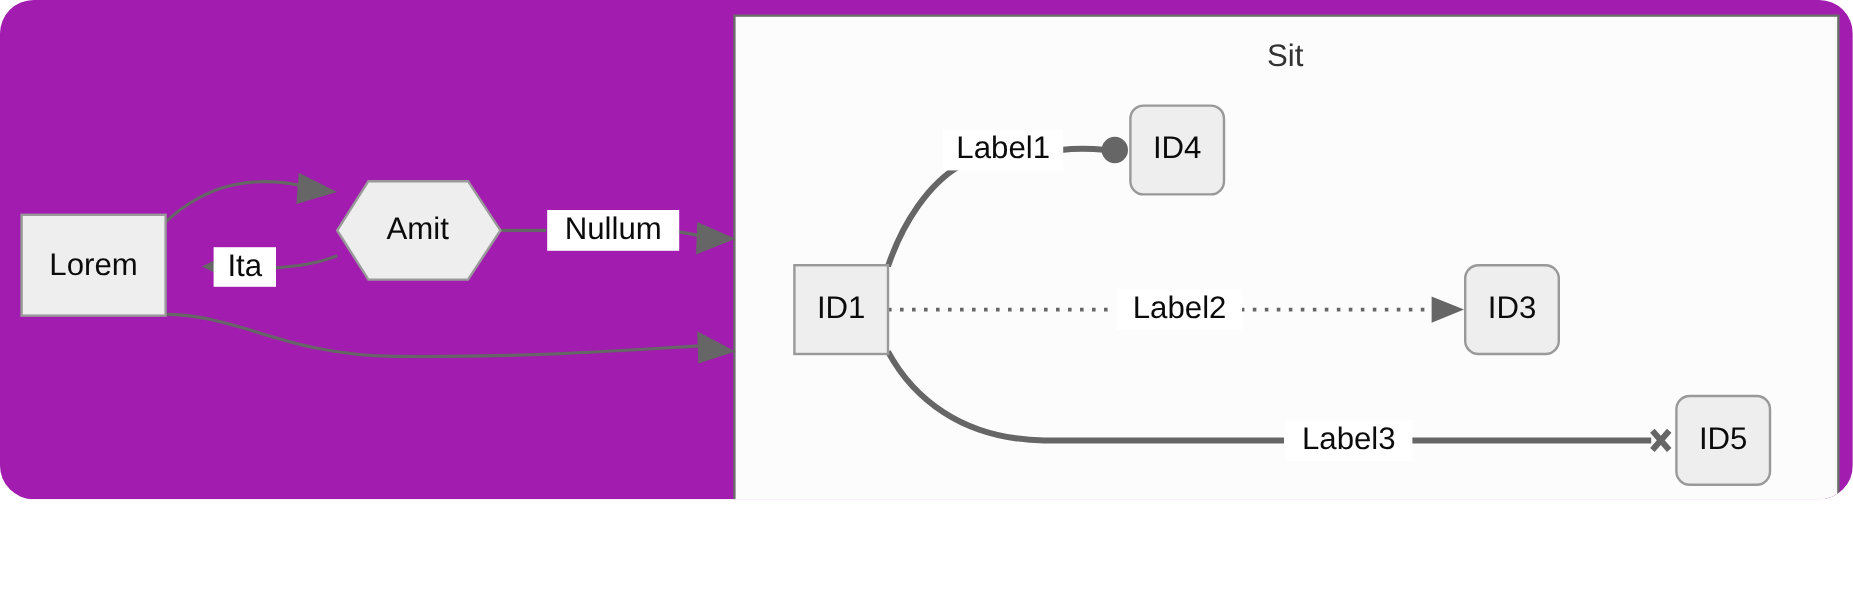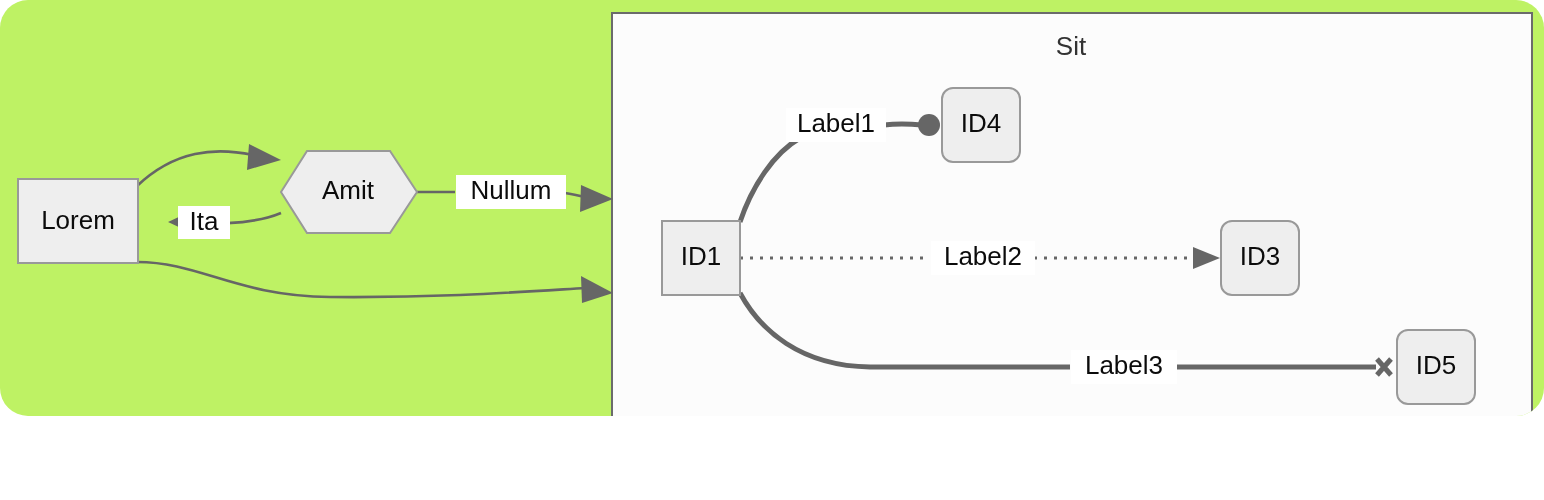--- a/index.html
+++ b/index.html
@@ -8,21 +8,21 @@
     padding: 0;
     background: #ffffff;
   }
   body {
     font-family: "Liberation Sans", sans-serif;
   }
   #canvas {
     position: relative;
     width: 1544px;
     height: 416px;
-    background: #bef264;
+    background: #a21caf;
     overflow: hidden;
     border-radius: 28px;
   }
   #diagram-svg {
     position: absolute;
     left: 0;
     top: 0;
     width: 1544px;
     height: 500px;
     display: block;

